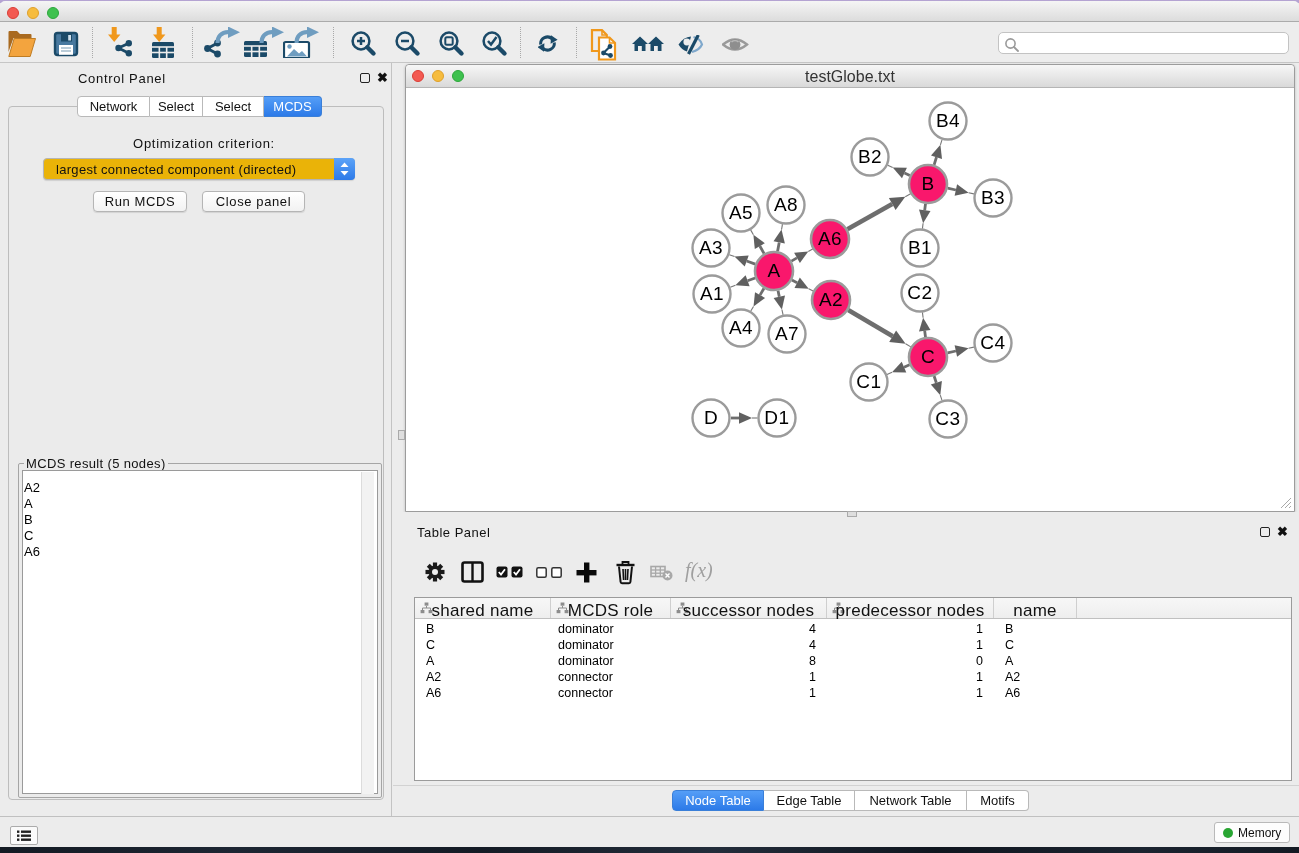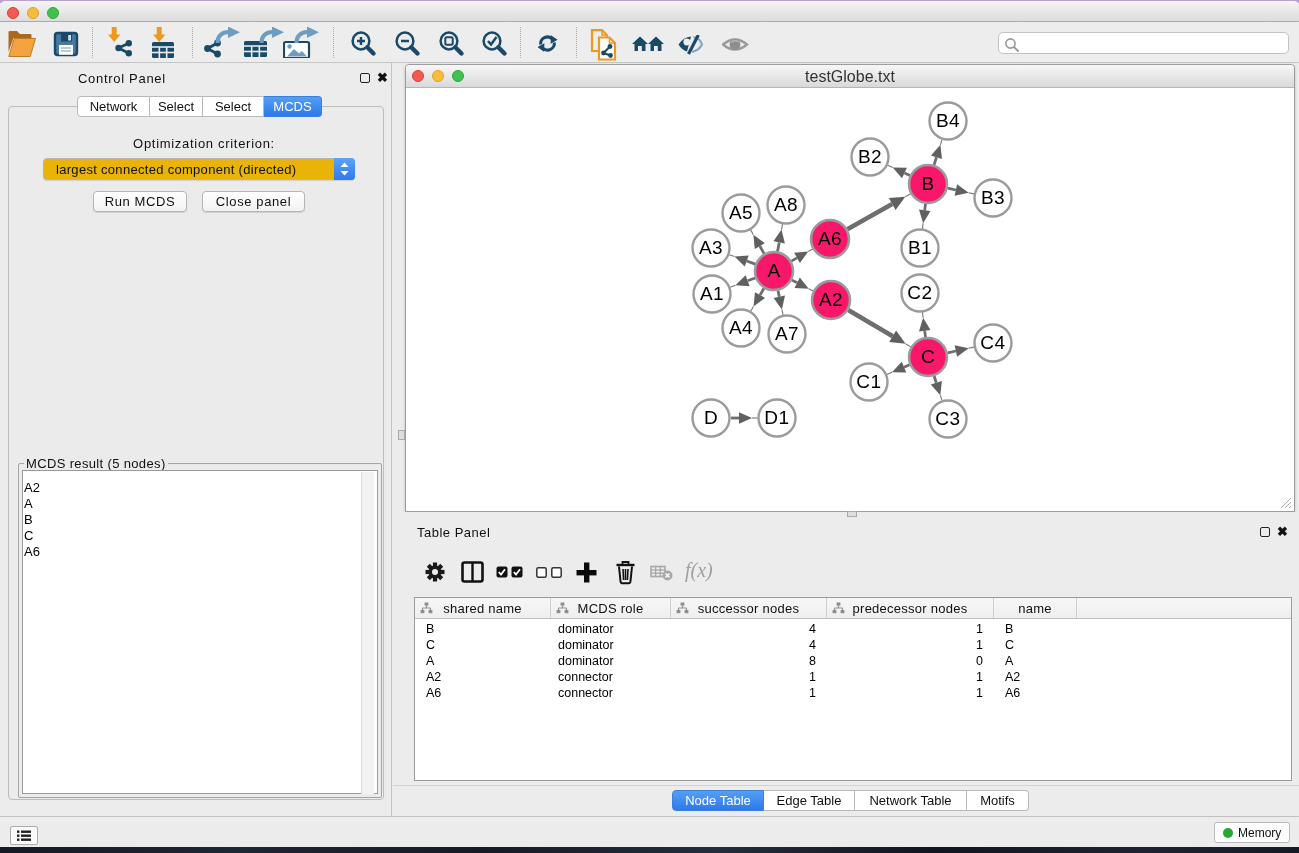--- a/index.html
+++ b/index.html
@@ -56,21 +56,21 @@
 #gsvg { position:absolute; left:0; top:24px; }
 .nl { font-size:19px; fill:#000; text-anchor:middle; font-family:"Liberation Sans",sans-serif; letter-spacing:0.5px; }
 
 
 #tpanel { left:393px; top:512px; width:906px; height:304px; background:#ececec; }
 #tp-title { left:24px; top:13px; font-size:13px; color:#111; letter-spacing:0.5px; }
 #tp-toolbar { left:0; top:40px; width:100%; height:40px; }
 #ttable { left:21px; top:85px; width:878px; height:184px; background:#fff; border:1px solid #9b9b9b; }
 #thead { position:absolute; left:0; top:0; width:876px; height:21px; background:linear-gradient(#f7f7f7,#eeeeee); border-bottom:1px solid #c0c0c0; }
 .hcell { position:absolute; top:0; height:20px; border-right:1px solid #cfcfcf; }
-.hlabel { position:absolute; top:3px; width:100%; text-align:center; font-size:13px; color:#111; letter-spacing:0.25px; }
+.hlabel { position:absolute; top:3px; width:100%; text-align:center; font-size:17px; color:#111; letter-spacing:0.25px; }
 .trow { position:absolute; font-size:12.5px; color:#000; }
 #btabs { position:absolute; display:flex; }
 
 
 #statusbar { left:0; top:816px; width:1299px; height:31px; background:#ececec; border-top:1px solid #c0c0c0; }
 #darkstrip { left:0; top:847px; width:1299px; height:6px; background:linear-gradient(90deg,#131a23 0%,#1d2633 18%,#141b25 37%,#232d3b 55%,#10161f 72%,#1b2430 88%,#131a23 100%); }
 #membtn { right:9px; top:5px; width:76px; height:21px; background:#fdfdfd; border:1px solid #b9b9b9; border-radius:3px; font-size:12px; color:#111; }
 </style>
 </head>
 <body>

